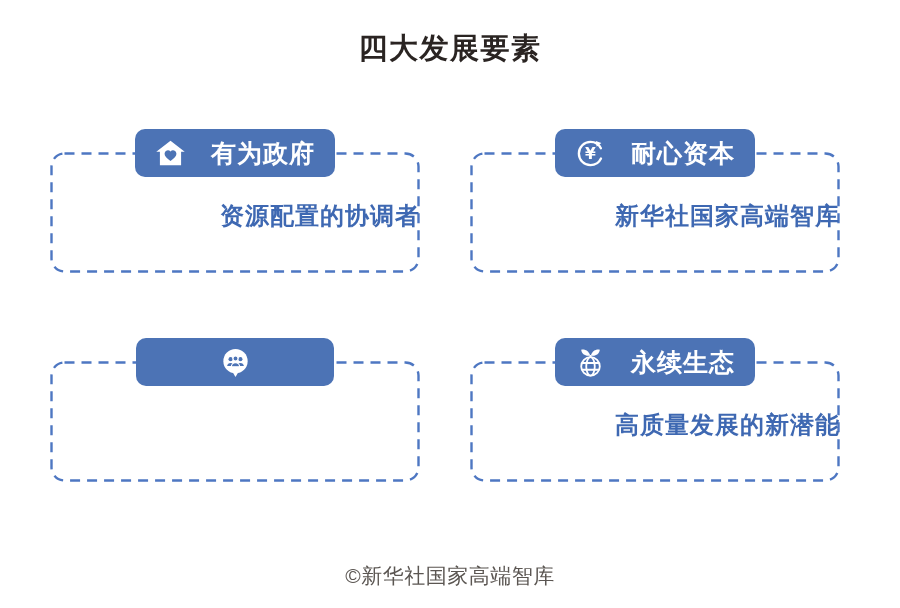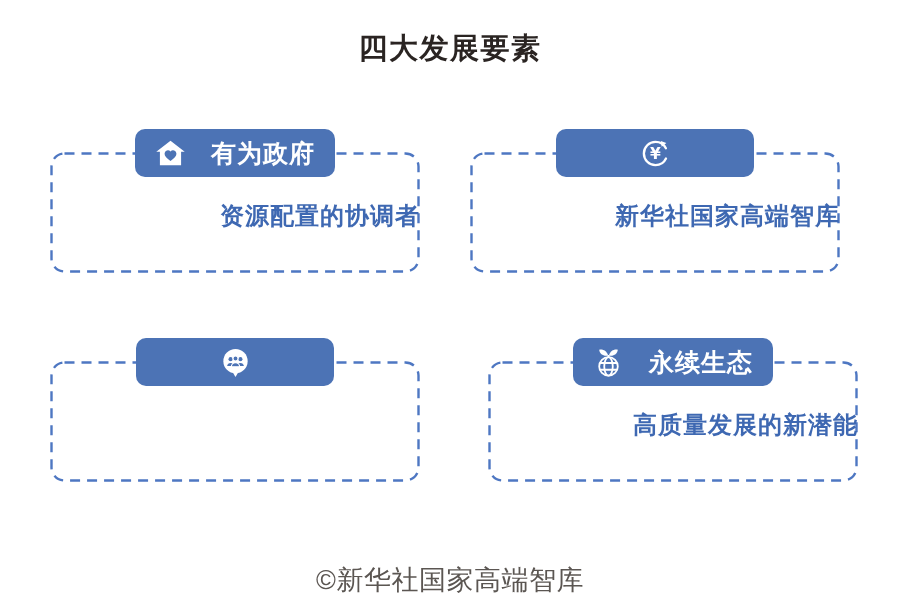--- a/index.html
+++ b/index.html
@@ -28,21 +28,21 @@
     color: #2a2422;
   }
   .card {
     position: absolute;
     width: 370px;
     height: 121px;
   }
   .card-0 { left: 50px;  top: 152px; }
   .card-1 { left: 470px; top: 152px; }
   .card-2 { left: 50px;  top: 361px; }
-  .card-3 { left: 488px; top: 361px; font-family: Liberation Serif, serif; }
+  .card-3 { left: 470px; top: 361px; font-family: Liberation Serif, serif; }
   .dash-border {
     position: absolute;
     left: 0; top: 0;
     width: 370px;
     height: 121px;
   }
   .tab {
     position: absolute;
     left: 50%;
     top: -23px;
@@ -80,21 +80,21 @@
     font-weight: bold;
     letter-spacing: 1px;
     color: #3e68b2;
   }
   .footer {
     position: absolute;
     top: 562px;
     left: 0;
     width: 100%;
     text-align: center;
-    font-size: 27px;
+    font-size: 21px;
     letter-spacing: 0.5px;
     color: #5b5652;
   }
 </style>
 </head>
 <body>
 
 <div class="canvas">
 
   <h1 class="title">四大发展要素</h1>
@@ -120,20 +120,21 @@
       <rect x="1.5" y="1.5" width="367" height="118" rx="13" fill="none" stroke="#4e77c2" stroke-width="2.4" stroke-dasharray="10 7"></rect>
     </svg>
     <div class="tab">
       <span class="icon">
         <svg viewBox="0 0 24 24">
           <circle cx="12" cy="12" r="9" fill="none" stroke="#ffffff" stroke-width="1.8" stroke-dasharray="48 8.5" stroke-dashoffset="-4" stroke-linecap="round"></circle>
           <path fill="#ffffff" d="M16.1 2.3 L20.4 3.9 L16.8 6.7 Z"></path>
           <text x="12" y="16.2" text-anchor="middle" font-size="12" font-weight="bold" fill="#ffffff" font-family="DejaVu Sans, sans-serif">¥</text>
         </svg>
       </span>
+      <span class="tab-label">耐心资本</span>
     </div>
     <div class="desc">新华社国家高端智库</div>
   </div>
 
   <div class="card card-2">
     <svg class="dash-border" viewBox="0 0 370 121">
       <rect x="1.5" y="1.5" width="367" height="118" rx="13" fill="none" stroke="#4e77c2" stroke-width="2.4" stroke-dasharray="10 7"></rect>
     </svg>
     <div class="tab">
       <span class="icon">

